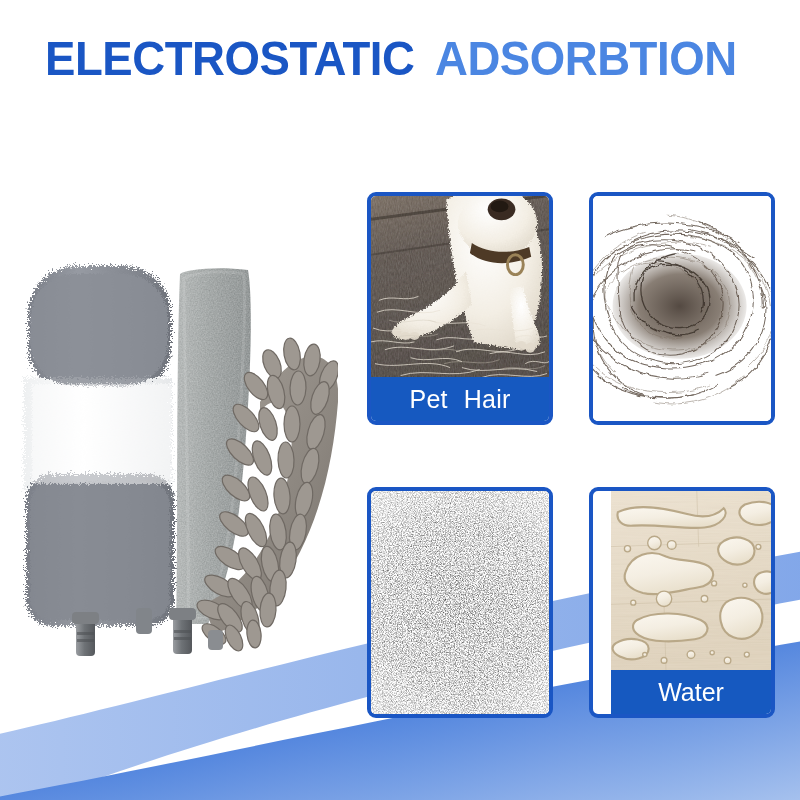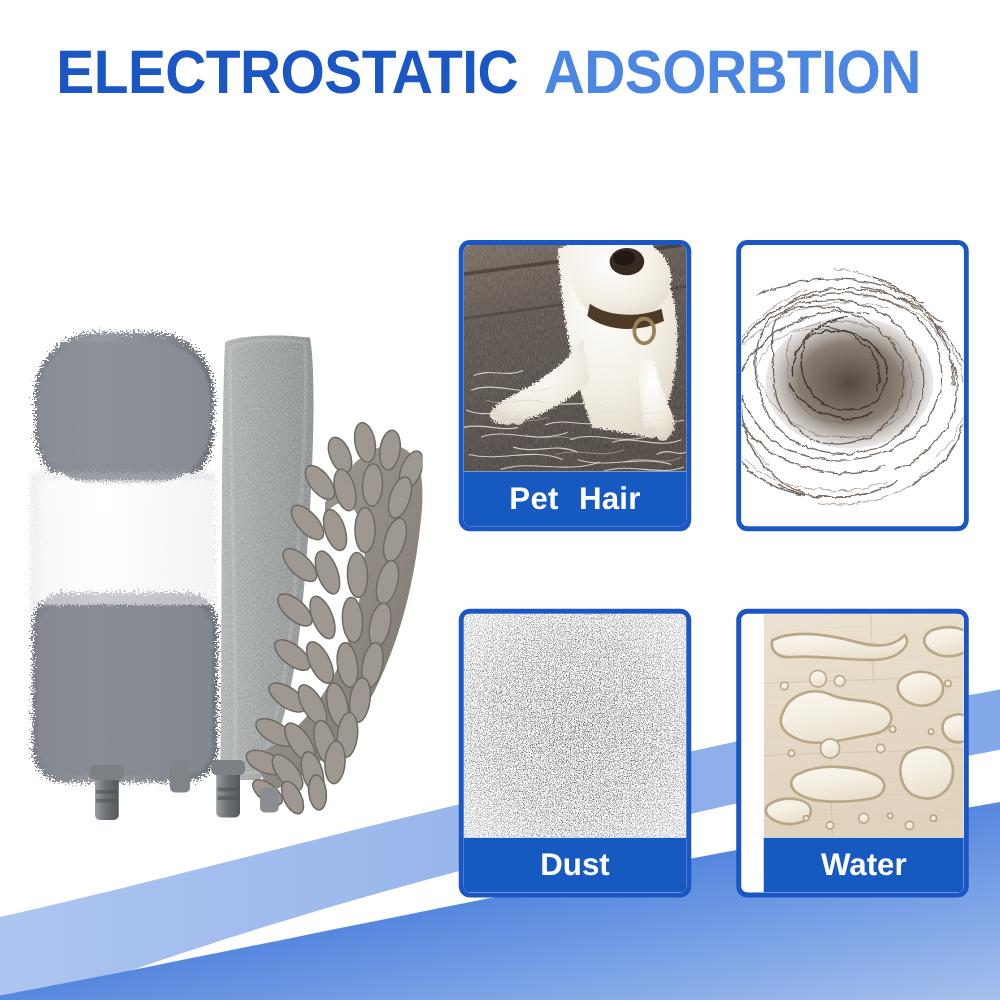--- a/index.html
+++ b/index.html
@@ -56,21 +56,21 @@
   .panel .photo svg{display:block;width:100%;height:100%;}
   .panel .caption{
     flex:0 0 auto;
     background:#1659c0;
     color:#ffffff;
     font-size:25px;
     line-height:44px;
     height:44px;
     text-align:center;
     white-space:nowrap;
-    font-weight:bold;
+    font-weight:normal;
   }
   .panel .caption.wide-space{letter-spacing:0.2px;word-spacing:9px;}
 
   #panel-pet-hair{left:367px;top:192px;width:186px;height:233px;}
   #panel-hair    {left:589px;top:192px;width:186px;height:233px;}
   #panel-dust    {left:367px;top:487px;width:186px;height:231px;}
   #panel-water   {left:589px;top:487px;width:186px;height:231px;padding-left:18px;}
 </style>
 </head>
 <body>
@@ -416,21 +416,20 @@
             <stop offset="100%" stop-color="#ffffff" stop-opacity="0.5"></stop>
           </radialGradient>
         </defs>
         <rect x="0" y="0" width="180" height="186" fill="#ffffff"></rect>
         <rect x="0" y="0" width="180" height="186" filter="url(#speck)"></rect>
         <rect x="0" y="0" width="180" height="186" filter="url(#speck2)" opacity="0.85"></rect>
 
         <rect x="0" y="0" width="180" height="186" fill="url(#dustDensity)"></rect>
       </svg>
     </div>
-    <div class="caption">Dust</div>
   </div>
 
   <div class="panel" id="panel-water">
     <div class="photo">
       <svg viewBox="0 0 180 186" preserveAspectRatio="xMidYMid slice" aria-hidden="true">
         <defs>
           <linearGradient id="woodG" x1="0" y1="0" x2="0.2" y2="1">
             <stop offset="0%" stop-color="#ece0cd"></stop>
             <stop offset="50%" stop-color="#e4d7c1"></stop>
             <stop offset="100%" stop-color="#ddcfb7"></stop>

